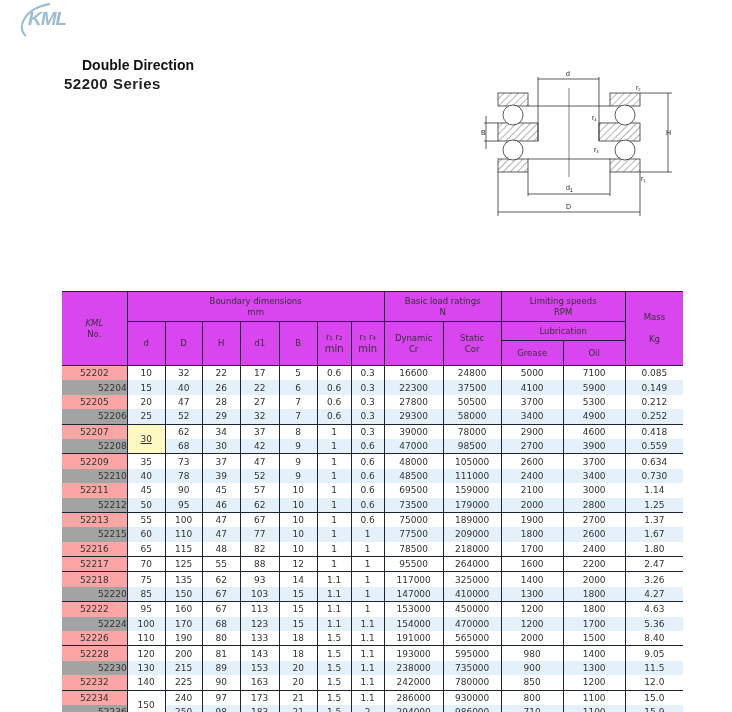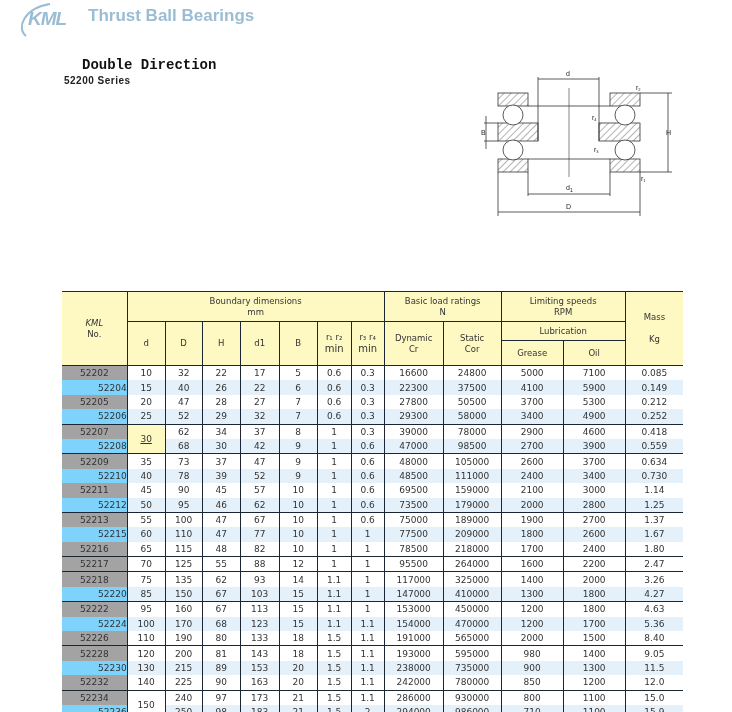--- a/index.html
+++ b/index.html
@@ -2,47 +2,46 @@
 <html><head>
 <meta charset="utf-8">
 <style>
   html, body { margin:0; padding:0; background:#ffffff; }
   body { width:732px; height:712px; position:relative; overflow:hidden; font-family:"DejaVu Sans", sans-serif; }
   .header { position:absolute; left:0; top:0; width:732px; height:36px; }
   .logo { position:absolute; left:12px; top:2px; width:62px; height:34px; }
   .logo-text { position:absolute; left:16px; top:6px; font-family:"Liberation Sans", sans-serif; font-style:italic; font-weight:bold; font-size:19px; color:#9bbdd3; letter-spacing:-1px; }
   .logo svg { position:absolute; left:0; top:0; }
   .brand-title { position:absolute; left:88px; top:6px; font-family:"Liberation Sans", sans-serif; font-weight:bold; font-size:17px; color:#9bbdd3; }
-  .section-title { position:absolute; left:64px; top:57px; font-family:Liberation Mono, monospace; font-weight:bold; font-size:14px; color:#111;padding-left:18px; }
-  .section-sub { position:absolute; left:64px; top:75px; font-family:"Liberation Sans", sans-serif; font-weight:bold; font-size:10px; color:#222; letter-spacing:0.5px; }
+  .section-title { position:absolute; left:64px; top:57px; font-family:Liberation Sans, sans-serif; font-weight:bold; font-size:14px; color:#111;padding-left:18px; }
+  .section-sub { position:absolute; left:64px; top:75px; font-family:"Liberation Sans", sans-serif; font-weight:bold; font-size:15px; color:#222; letter-spacing:0.5px; }
   .drawing { position:absolute; left:480px; top:60px; width:220px; height:160px; }
 
   table.spec { position:absolute; left:62px; top:291px; border-collapse:collapse; font-size:9px; color:#333; table-layout:fixed; }
-  table.spec th { background:#fef9c3; color:#333; font-weight:normal; border:1px solid #1c2533; text-align:center; padding:0; line-height:11px; font-size:8.5px;margin-left:12px; }
+  table.spec th { background:#d946ef; color:#333; font-weight:normal; border:1px solid #1c2533; text-align:center; padding:0; line-height:11px; font-size:8.5px;margin-left:12px; }
   table.spec td { text-align:center; padding:0; height:14.4px; line-height:14px; border-left:1px solid #1c2533; border-right:1px solid #1c2533; }
-  table.spec td.no { background:#a3a3a3; border-left:none; }
+  table.spec td.no { background:#fca5a5; border-left:none; }
   table.spec tr.alt td { background:#e5f1fa; }
-  table.spec tr.alt td.no { background:#7dd3fc;padding-left:36px; }
+  table.spec tr.alt td.no { background:#a3a3a3;padding-left:36px; }
   table.spec tr.gstart td { border-top:1.5px solid #1c2533; }
   table.spec tr.last td { border-bottom:1.5px solid #1c2533; }
   table.spec td.last-col { border-right:none;text-align:center; }
   table.spec th.first-col { border-left:none; }
   table.spec th.last-col { border-right:none; }
 </style>
 </head>
 <body>
 
 <div class="header">
   <div class="logo">
     <svg width="62" height="36" viewBox="0 0 62 36">
       <path d="M14 34 C 4 26, 12 6, 38 2" stroke="#9bbdd3" stroke-width="2" fill="none"></path>
     </svg>
     <span class="logo-text">KML</span>
   </div>
-  <span class="brand-title">Thrust Ball Bearings</span>
 </div>
 
 <div class="section-title">Double Direction</div>
 <div class="section-sub">52200 Series</div>
 
 <div class="drawing">
   <svg width="220" height="160" viewBox="0 0 220 160">
     <defs>
       <pattern id="hatch" patternUnits="userSpaceOnUse" width="5" height="5" patternTransform="rotate(45)">
         <line x1="0" y1="0" x2="0" y2="5" stroke="#444" stroke-width="0.8"></line>

